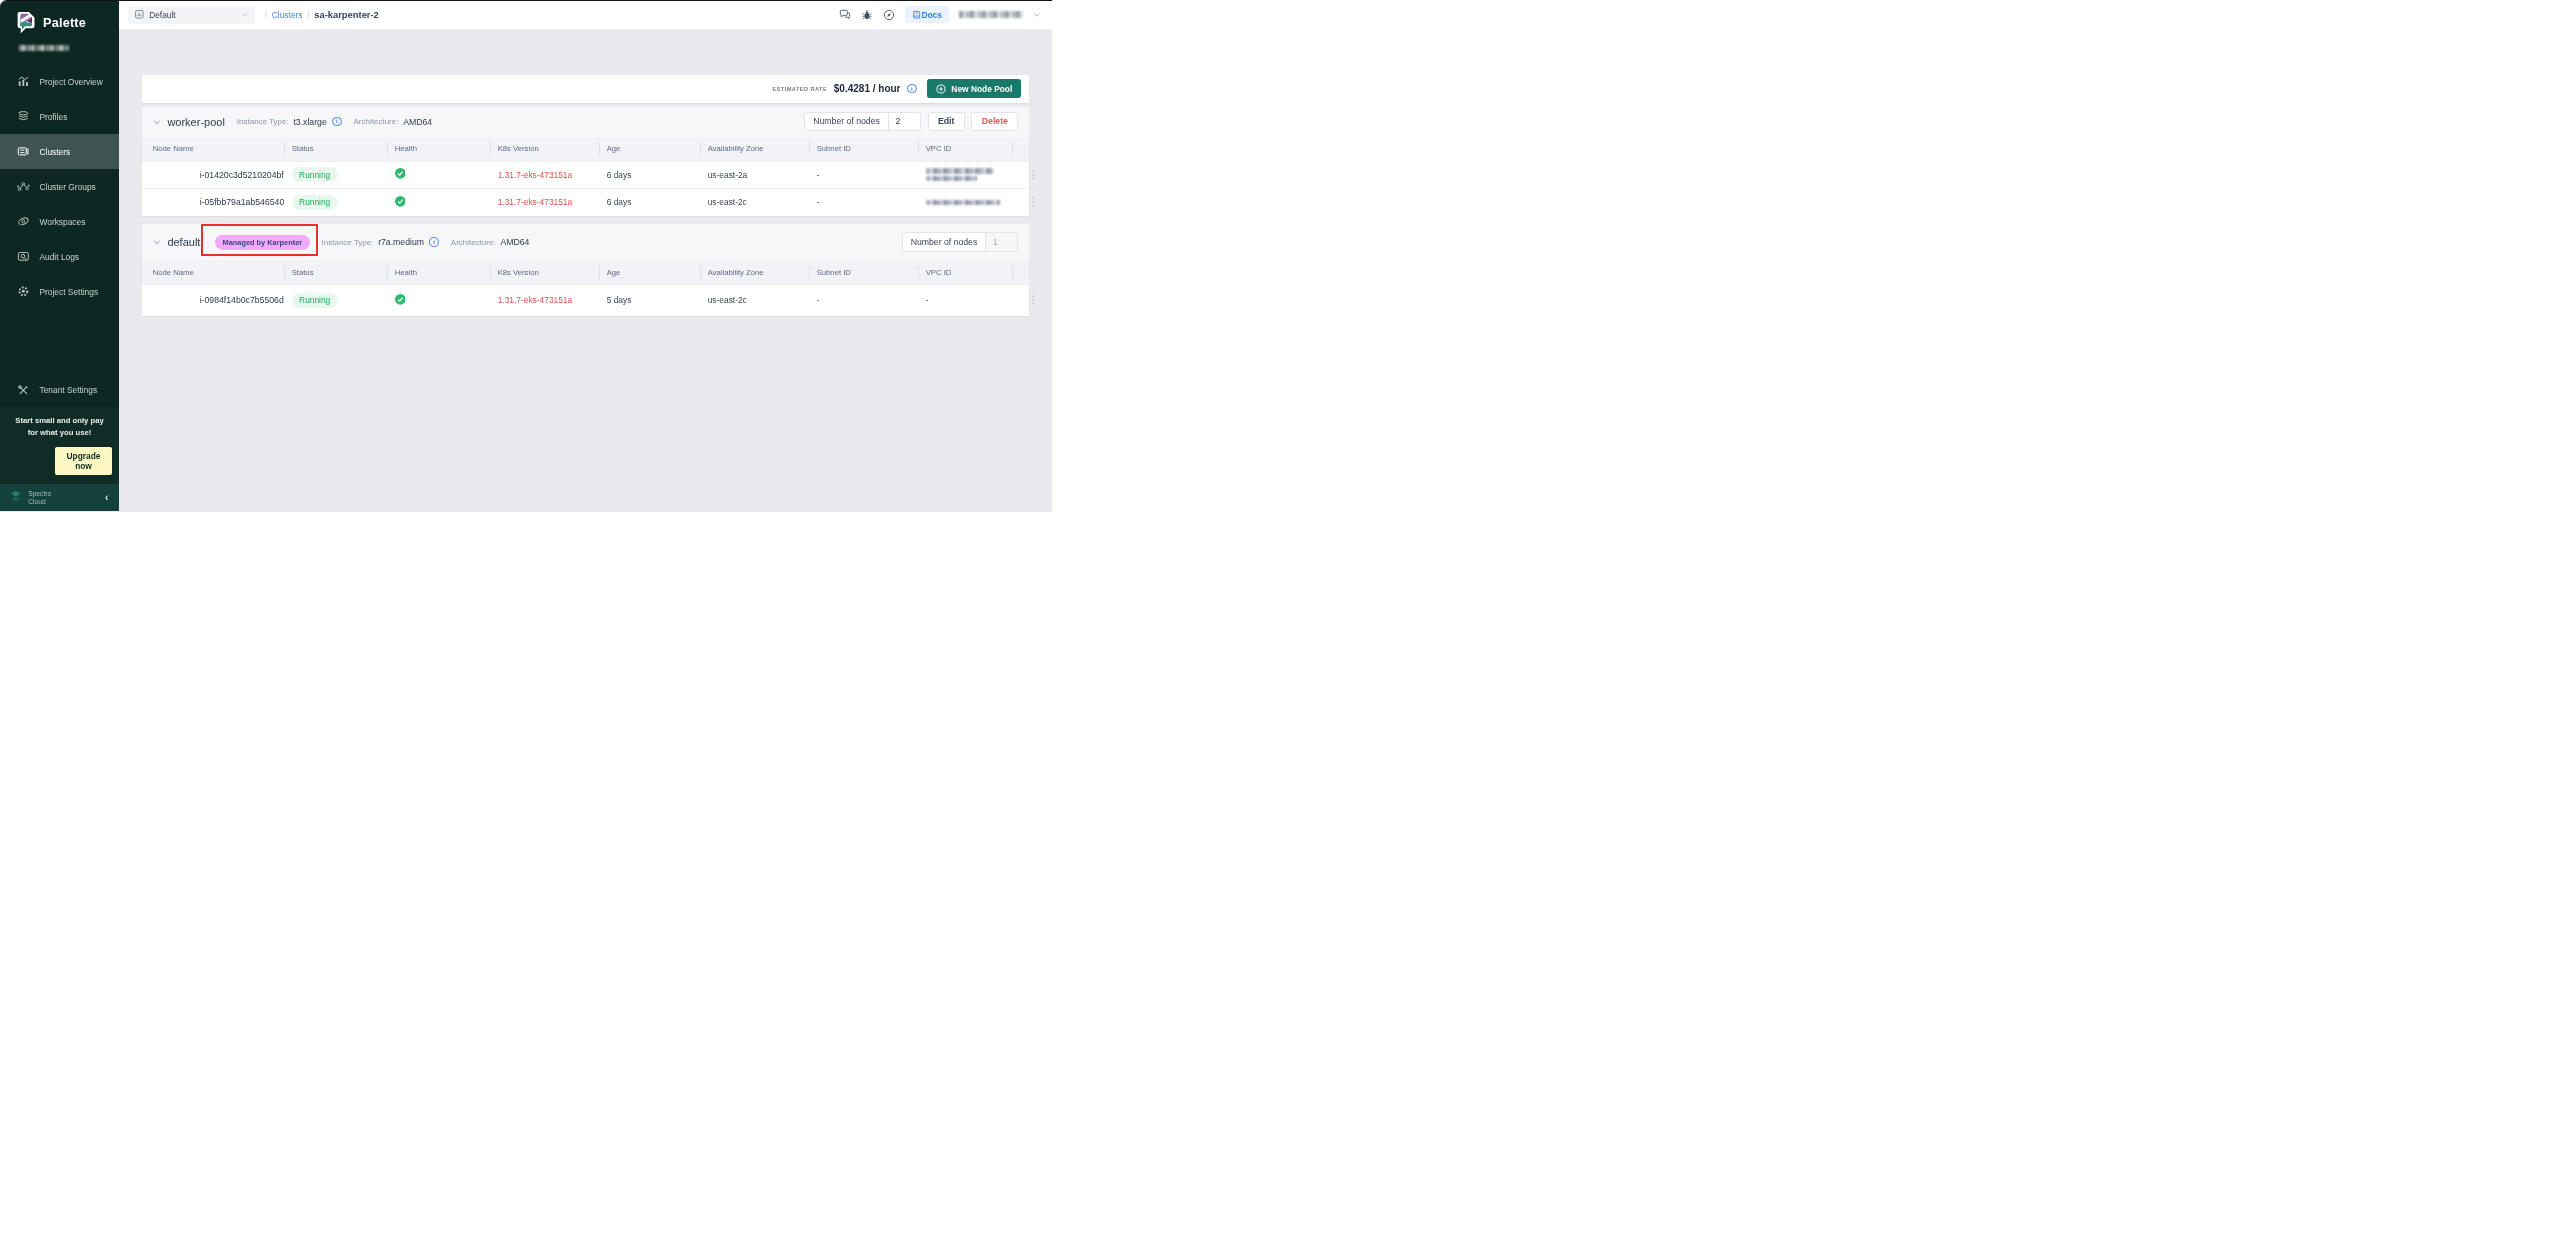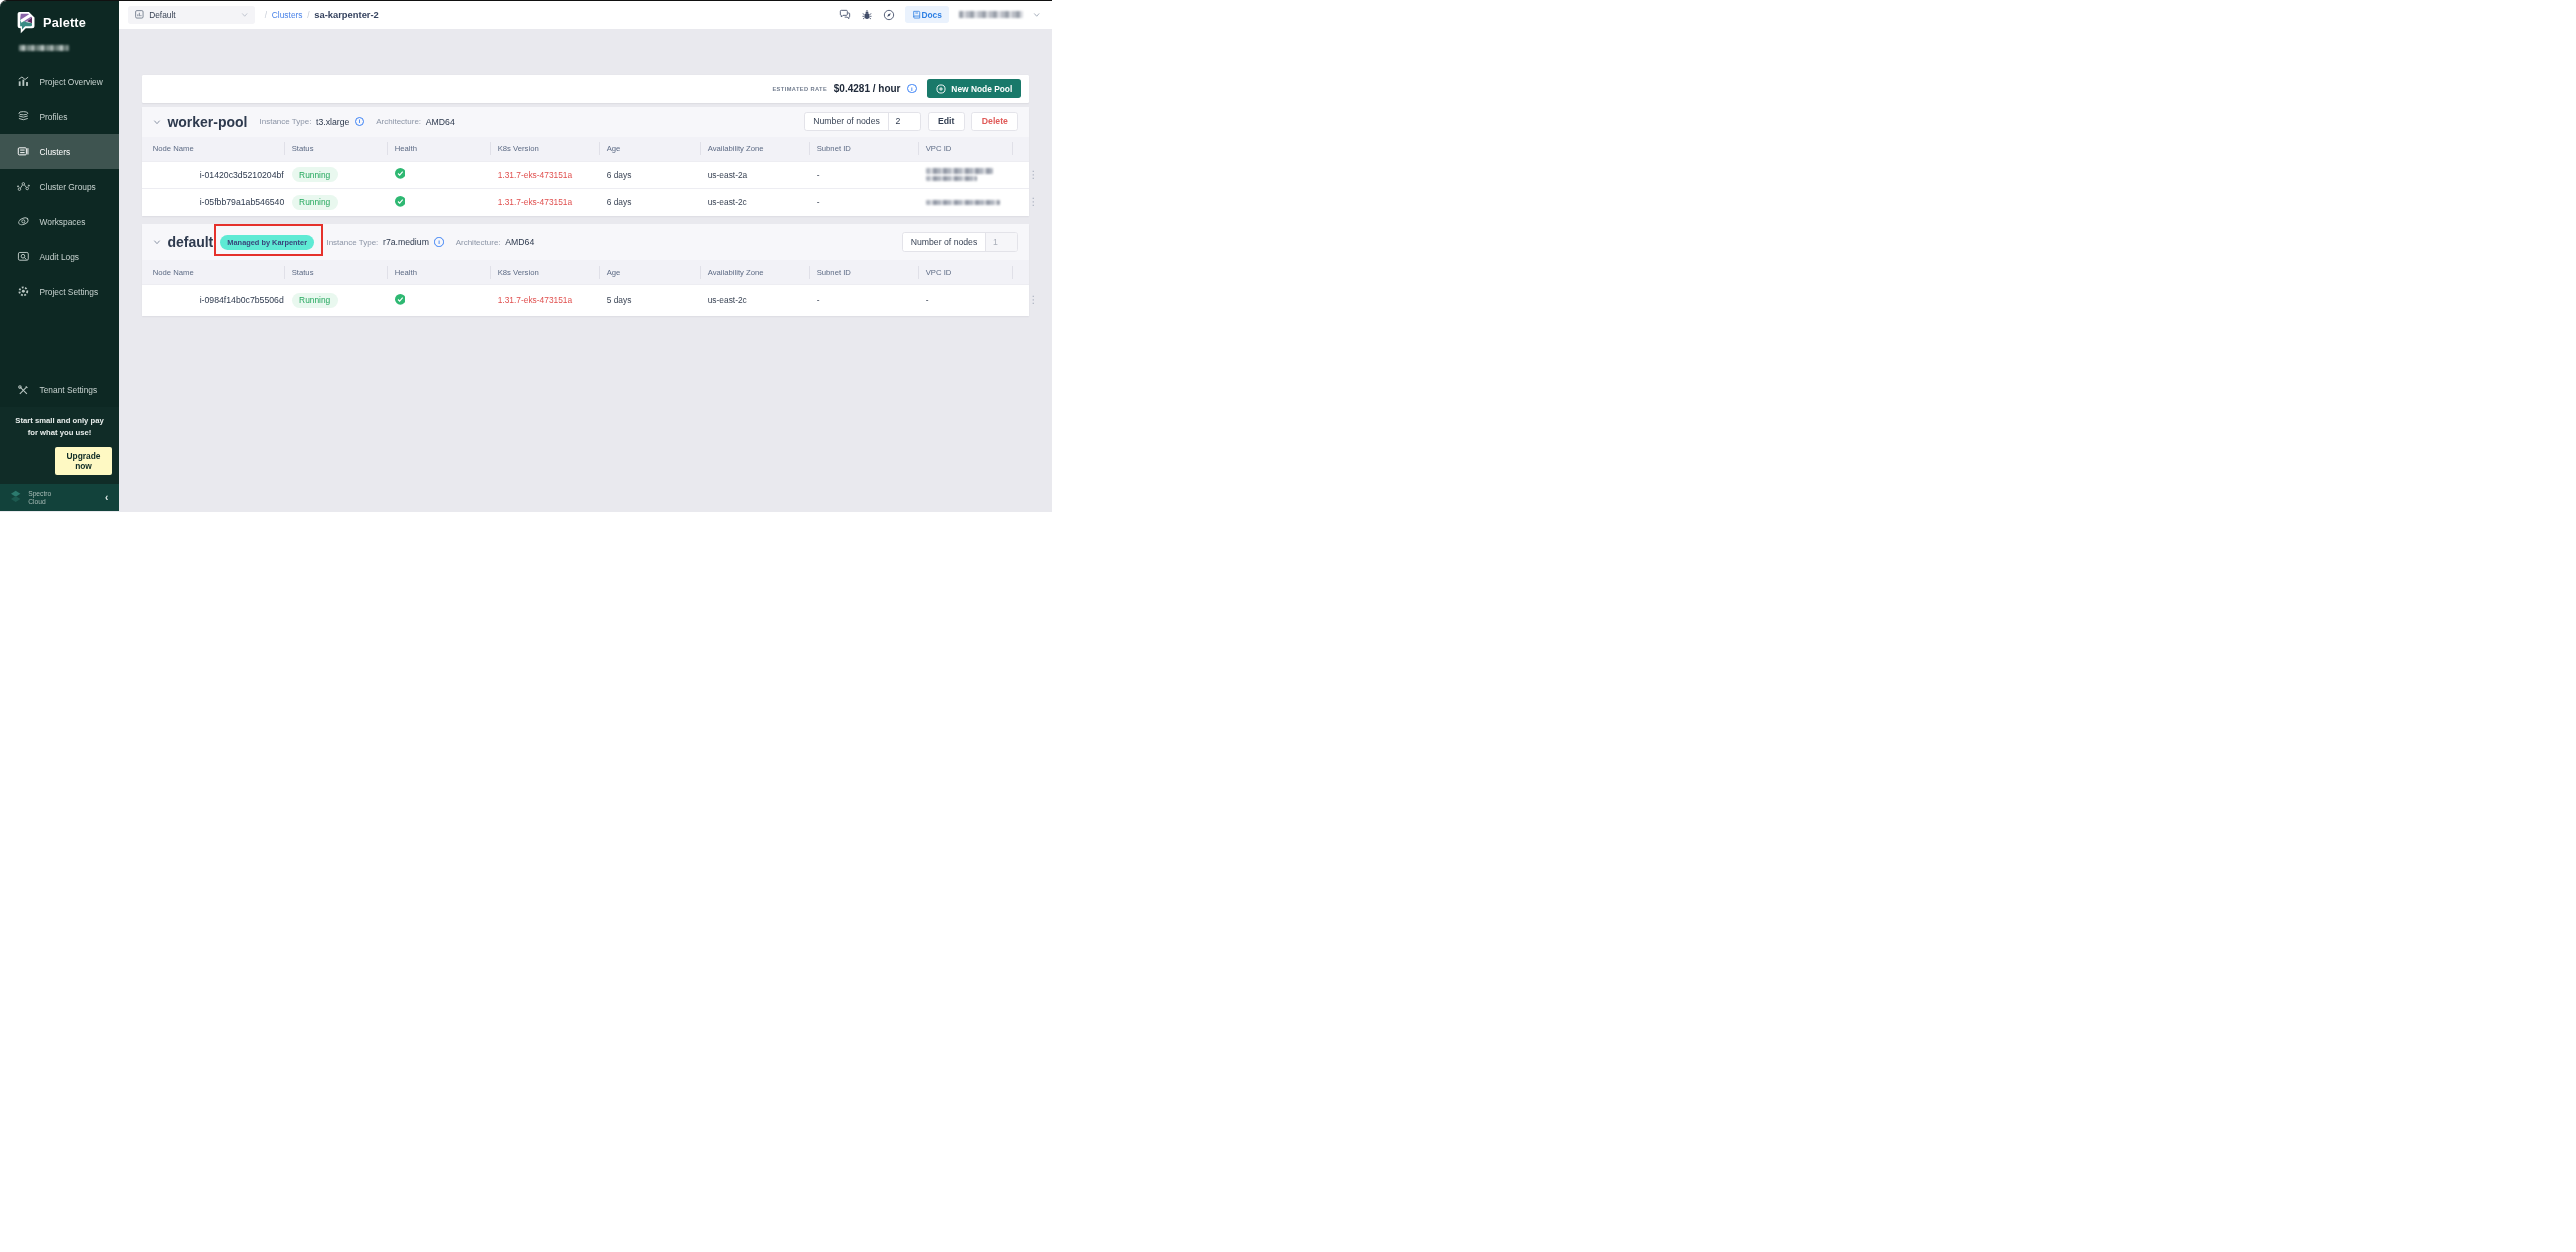--- a/index.html
+++ b/index.html
@@ -76,38 +76,38 @@
                font-weight:700; cursor:pointer; }
   .new-pool-btn { margin-left:4px; display:flex; align-items:center; gap:5.4px; background:#19796a;
                   color:#fff; border:none; border-radius:2.7px; height:19.4px; padding:0 8.7px;
                   font-size:8.4px; font-weight:600; cursor:pointer; }
 
   .pool-panel { margin-top:4px; background:#fff; box-shadow:0 0.7px 1.3px rgba(16,24,40,.05); }
   .pool-panel.second { margin-top:8.7px; }
   .pool-header { height:30px; background:#f7f7fa; display:flex; align-items:center; padding:0 10.7px; }
   .pool-panel.second .pool-header { height:36px; }
   .ph-chevron { color:#8b95a6; display:flex; margin-right:6.7px; cursor:pointer; }
-  .pool-name { font-size:14px; font-weight:700; color:#2e3a4e; }
+  .pool-name { font-size:11px; font-weight:400; color:#2e3a4e; }
   .meta-label { font-size:8px; color:#8c95a6; margin-left:12px; }
   .meta-value { font-size:8.7px; color:#2e3a4e; font-weight:500; margin-left:4.7px; }
   .meta-info { margin-left:5.4px; }
   .pool-controls { margin-left:auto; display:flex; align-items:center; gap:6.7px; }
   .nodes-group { display:flex; align-items:stretch; height:19.4px; background:#fff;
                  border:0.7px solid #e3e3e9; border-radius:2.7px; overflow:hidden; }
   .ng-label { display:flex; align-items:center; padding:0 8px; font-size:8.7px; color:#3a4557; }
   .ng-value { width:32px; border-left:0.7px solid #e3e3e9; display:flex; align-items:center;
               padding-left:6.7px; font-size:8.7px; color:#2e3a4e; }
   .ng-value.disabled { background:#f6f6f9; color:#a9aeb9; }
   .btn-plain { height:19.4px; padding:0 9.4px; background:#fff; border:0.7px solid #e4e4ea;
                border-radius:2.7px; font-size:8.7px; font-weight:600; color:#323e52; cursor:pointer; }
   .btn-danger { color:#e05a58; }
 
   .badge-wrap { position:relative; margin-left:6.7px; }
-  .karpenter-badge { display:inline-block; background:#5eead4; color:#39477c; font-size:7.4px;
-                     font-weight:600; padding:2.7px 7.4px; border-radius:7.4px; white-space:nowrap; }
+  .karpenter-badge { display:inline-block; background:#f0abfc; color:#39477c; font-size:7.4px;
+                     font-weight:600; padding:2.7px 7.4px; border-radius:7.4px; white-space:nowrap;margin-left:8px; }
   .annotation-box { position:absolute; left:-6px; right:-8.7px; top:-10.7px; bottom:-6px;
                     border:2px solid #e5312b; pointer-events:none; }
 
   .grid-cols { display:grid; grid-template-columns:139px 103px 103px 109px 101px 109px 109px 94px 27px;
                align-items:center; padding-left:10.7px; }
   .table-header { height:24px; background:#f2f2f7; font-size:7.7px; color:#5d6b85; font-weight:500; }
   .th-cell { position:relative; height:100%; display:flex; align-items:center; }
   .th-cell.divided::before { content:''; position:absolute; left:-8px; top:5.4px; bottom:5.4px;
                              width:0.7px; background:#e0e0e8; }
   .node-row { min-height:27.5px; background:#fff; border-top:0.7px solid #ededf2; }

